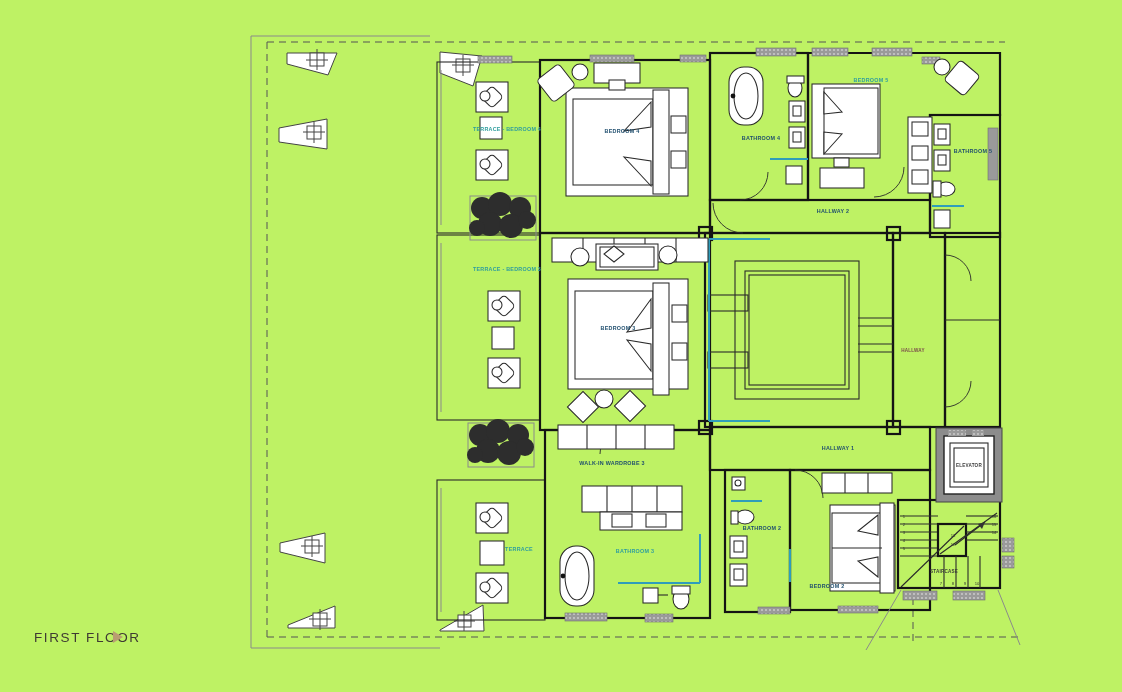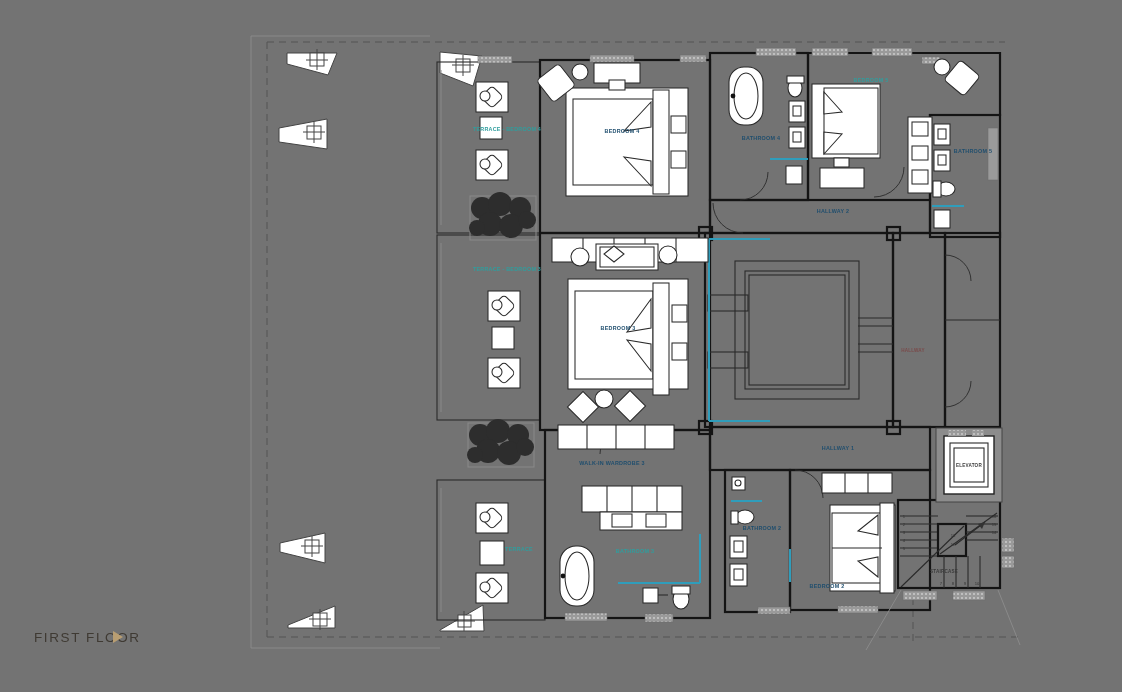--- a/index.html
+++ b/index.html
@@ -1,16 +1,16 @@
 <!DOCTYPE html>
 <html><head>
 <meta charset="utf-8">
 <style>
   html,body{margin:0;padding:0;background:#ffffff;}
-  .canvas{position:relative;width:1122px;height:692px;background:#737373;overflow:hidden;
+  .canvas{position:relative;width:1122px;height:692px;background:#bef264;overflow:hidden;
           font-family:"Liberation Sans", sans-serif;}
   svg{position:absolute;left:0;top:0;}
   text{font-family:"Liberation Sans", sans-serif;}
   .room-label{font-size:5.4px;letter-spacing:.25px;font-weight:bold;text-anchor:middle;}
   .lab-teal{fill:#2f9e9e;}
   .lab-navy{fill:#1f4e6e;}
   .lab-dark{fill:#3a3a3a;}
   .lab-maroon{fill:#7a4a4a;}
   .stair-num{font-size:4.2px;fill:#333;text-anchor:middle;}
   .small-label{font-size:4.6px;letter-spacing:.2px;font-weight:bold;text-anchor:middle;}

